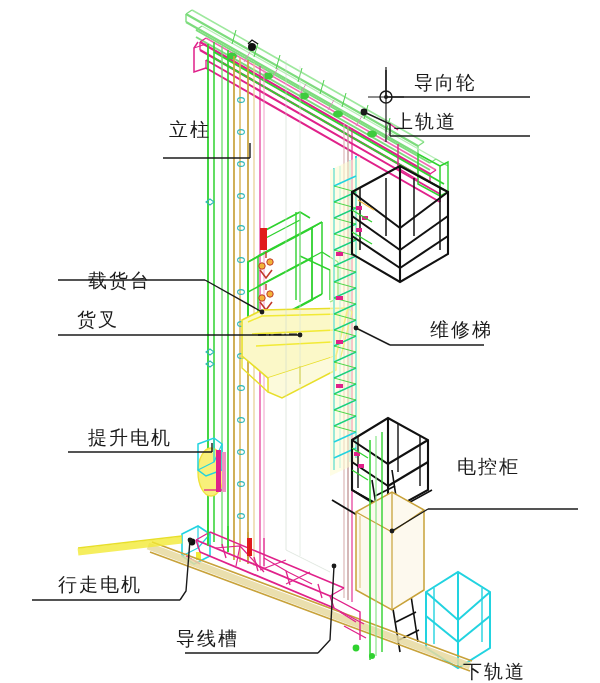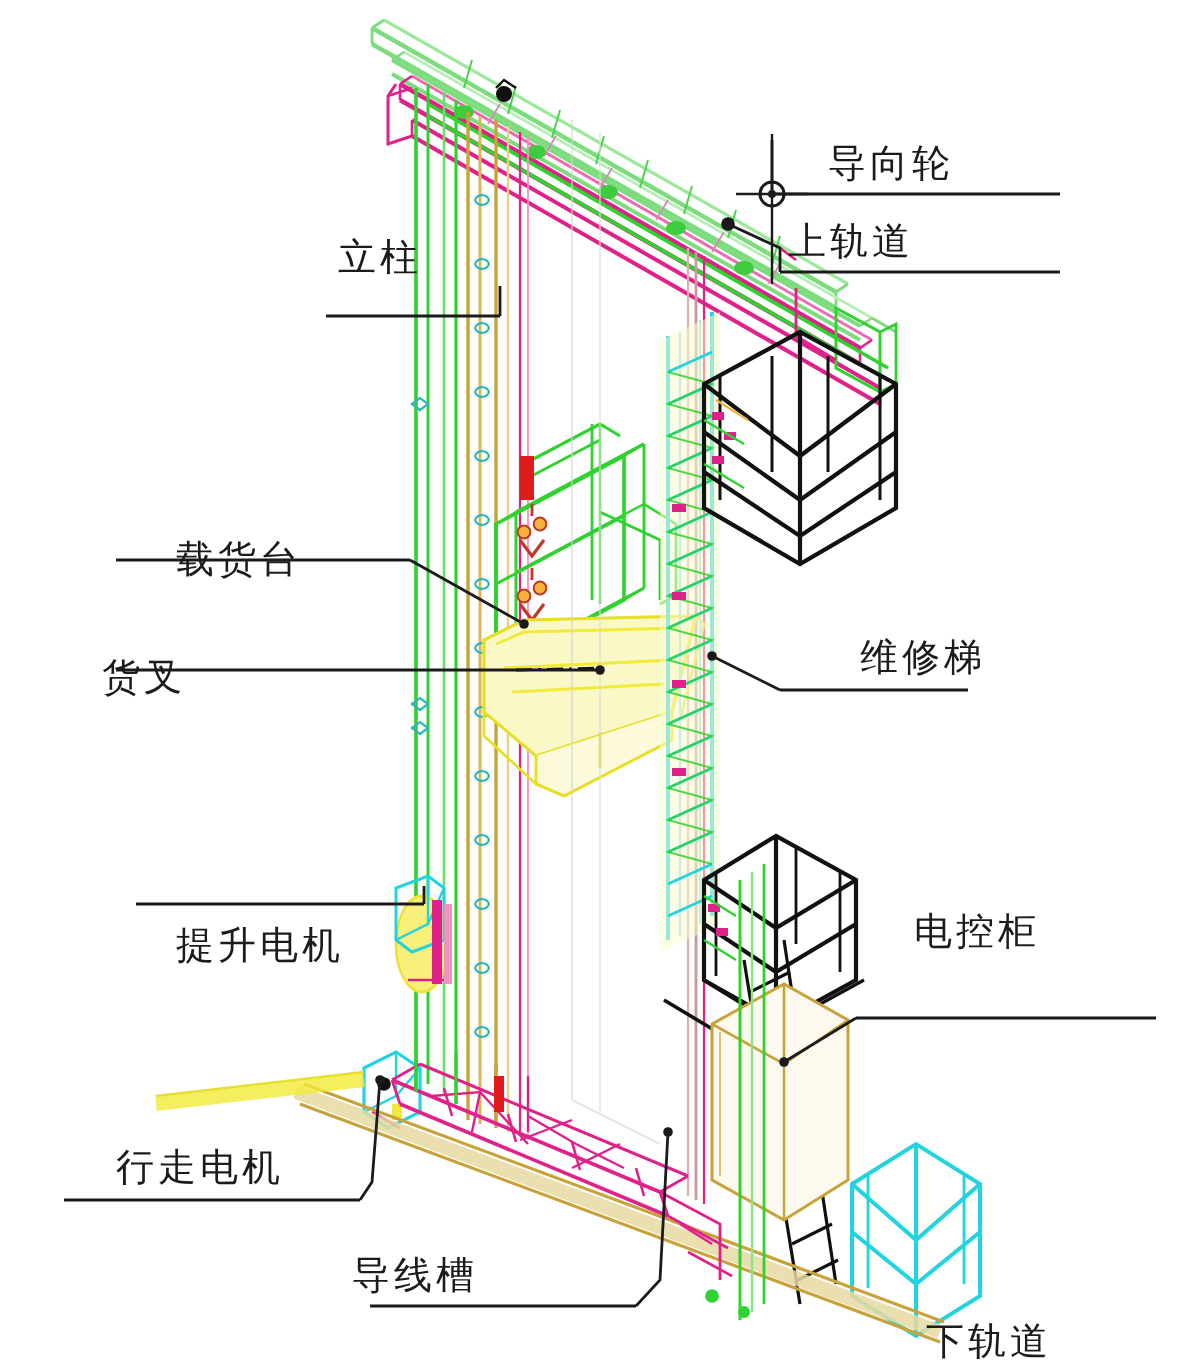--- a/index.html
+++ b/index.html
@@ -459,22 +459,22 @@
         <circle cx="334" cy="566" r="2.4" fill="#1b1b1b"></circle>
         <line x1="455" y1="686" x2="590" y2="686" stroke="#1b1b1b" stroke-width="1.6"></line>
       </g>
   </svg>
 
   <div id="labelLayer">
       <div class="calloutLabel" style="left: 414px; top: 73px;">导向轮</div>
       <div class="calloutLabel" style="left: 394px; top: 112px;">上轨道</div>
       <div class="calloutLabel" style="left: 169px; top: 120px;">立柱</div>
       <div class="calloutLabel" style="left: 88px; top: 255px; margin-top: 16px;">载货台</div>
-      <div class="calloutLabel" style="left: 51px; top: 310px; margin-top: 20px;">货叉</div>
+      <div class="calloutLabel" style="left: 77px; top: 310px;">货叉</div>
       <div class="calloutLabel" style="left: 430px; top: 320px;">维修梯</div>
-      <div class="calloutLabel" style="left: 88px; top: 428px; margin-top: 36px;">提升电机</div>
+      <div class="calloutLabel" style="left: 88px; top: 428px;">提升电机</div>
       <div class="calloutLabel" style="left: 457px; top: 457px;">电控柜</div>
       <div class="calloutLabel" style="left: 58px; top: 575px;">行走电机</div>
       <div class="calloutLabel" style="left: 176px; top: 629px;">导线槽</div>
       <div class="calloutLabel" style="left: 463px; top: 662px;">下轨道</div>
     </div>
 
 </div>
 
 </body></html>

